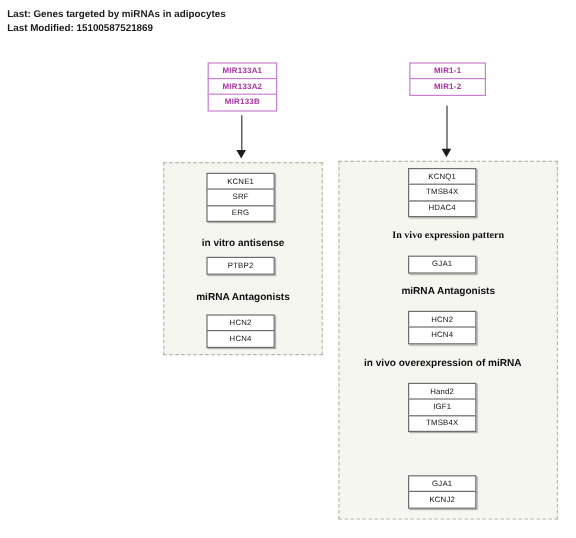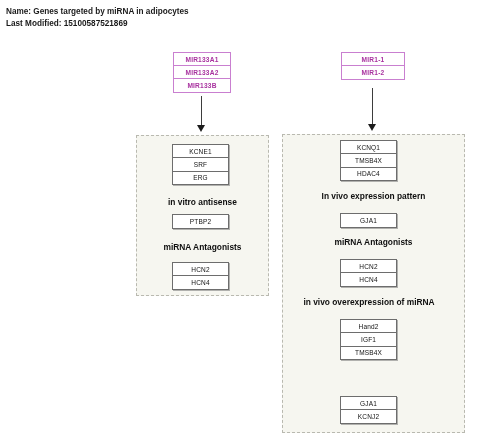--- a/index.html
+++ b/index.html
@@ -112,21 +112,21 @@
     font-weight: bold;
     color: #0f0f0f;
     white-space: nowrap;
     line-height: 10px;
   }
 </style>
 </head>
 <body>
 
 <div id="meta">
-  <div class="meta-line">Name: Genes targeted by miRNA in adipocytes</div>
+  <div class="meta-line">Last: Genes targeted by miRNAs in adipocytes</div>
   <div class="meta-line">Last Modified: 15100587521869</div>
 </div>
 
 <div class="mirna-group" style="left:173px; top:52px; width:58px;">
   <div class="mirna-box">MIR133A1</div>
   <div class="mirna-box">MIR133A2</div>
   <div class="mirna-box">MIR133B</div>
 </div>
 
 <div class="arrow" style="left:197px; top:96px; height:38px;">
@@ -166,21 +166,21 @@
 </div>
 
 <div class="container-box" style="left:282px; top:134px; width:183px; height:299px;"></div>
 
 <div class="gene-stack" style="left:340px; top:140px; width:57px;">
   <div class="gene-box">KCNQ1</div>
   <div class="gene-box">TMSB4X</div>
   <div class="gene-box">HDAC4</div>
 </div>
 
-<div class="caption" style="left:282px; top:191px; width:183px;">In vivo expression pattern</div>
+<div class="caption" style="left:282px; top:191px; width:183px;font-family:Liberation Serif, serif;">In vivo expression pattern</div>
 
 <div class="gene-stack" style="left:340px; top:213px; width:57px;">
   <div class="gene-box">GJA1</div>
 </div>
 
 <div class="caption" style="left:282px; top:237px; width:183px;">miRNA Antagonists</div>
 
 <div class="gene-stack" style="left:340px; top:259px; width:57px;">
   <div class="gene-box">HCN2</div>
   <div class="gene-box">HCN4</div>

